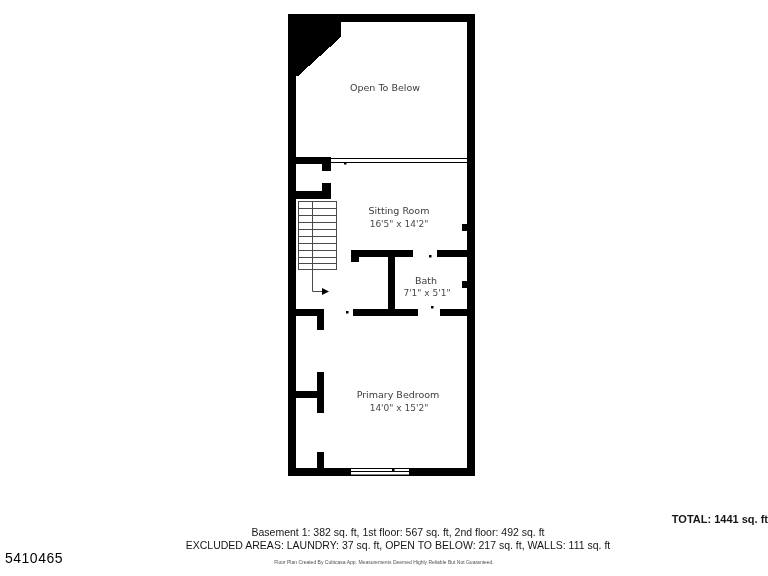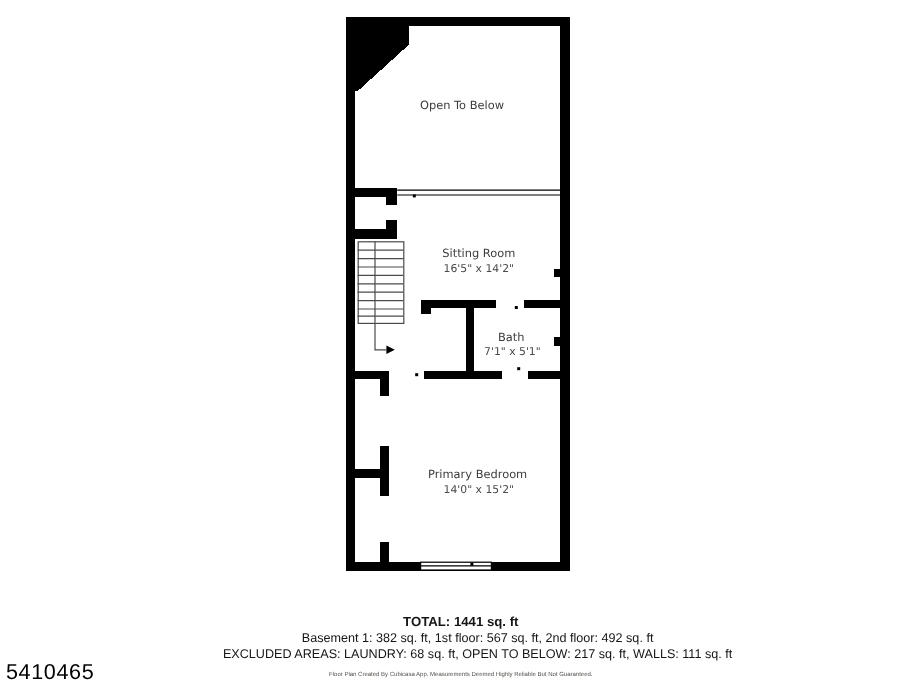--- a/index.html
+++ b/index.html
@@ -37,37 +37,38 @@
     left: 0;
     top: 513px;
     width: 768px;
     text-align: center;
     color: #161616;
   }
   .summary .total {
     font-size: 11px;
     font-weight: bold;
     line-height: 13px;
+    text-align: right;
   }
   .summary .line {
     font-size: 10.5px;
     line-height: 13px;
     padding-left: 28px;
   }
   .summary .disclaimer {
     margin-top: 7px;
     font-size: 5px;
     line-height: 6px;
     color: #55504c;
   }
   .listing-id {
     position: absolute;
     left: 5px;
     top: 550px;
-    font-size: 18px;
+    font-size: 14px;
     color: #000000;
     letter-spacing: 0.5px;
   }
 </style>
 </head>
 <body>
 
 <div class="stage">
 
   <svg class="plan-svg" width="768" height="576" viewBox="0 0 768 576">
@@ -146,19 +147,19 @@
     <text class="room-name" x="426" y="284" text-anchor="middle">Bath</text>
     <text class="room-dim" x="427" y="296" text-anchor="middle">7'1" x 5'1"</text>
 
     <text class="room-name" x="398" y="398" text-anchor="middle">Primary Bedroom</text>
     <text class="room-dim" x="399" y="411" text-anchor="middle">14'0" x 15'2"</text>
   </svg>
 
   <div class="summary">
     <div class="total">TOTAL: 1441 sq. ft</div>
     <div class="line">Basement 1: 382 sq. ft, 1st floor: 567 sq. ft, 2nd floor: 492 sq. ft</div>
-    <div class="line">EXCLUDED AREAS: LAUNDRY: 68 sq. ft, OPEN TO BELOW: 217 sq. ft, WALLS: 111 sq. ft</div>
+    <div class="line">EXCLUDED AREAS: LAUNDRY: 37 sq. ft, OPEN TO BELOW: 217 sq. ft, WALLS: 111 sq. ft</div>
     <div class="disclaimer">Floor Plan Created By Cubicasa App. Measurements Deemed Highly Reliable But Not Guaranteed.</div>
   </div>
 
   <div class="listing-id">5410465</div>
 
 </div>
 
 </body></html>

